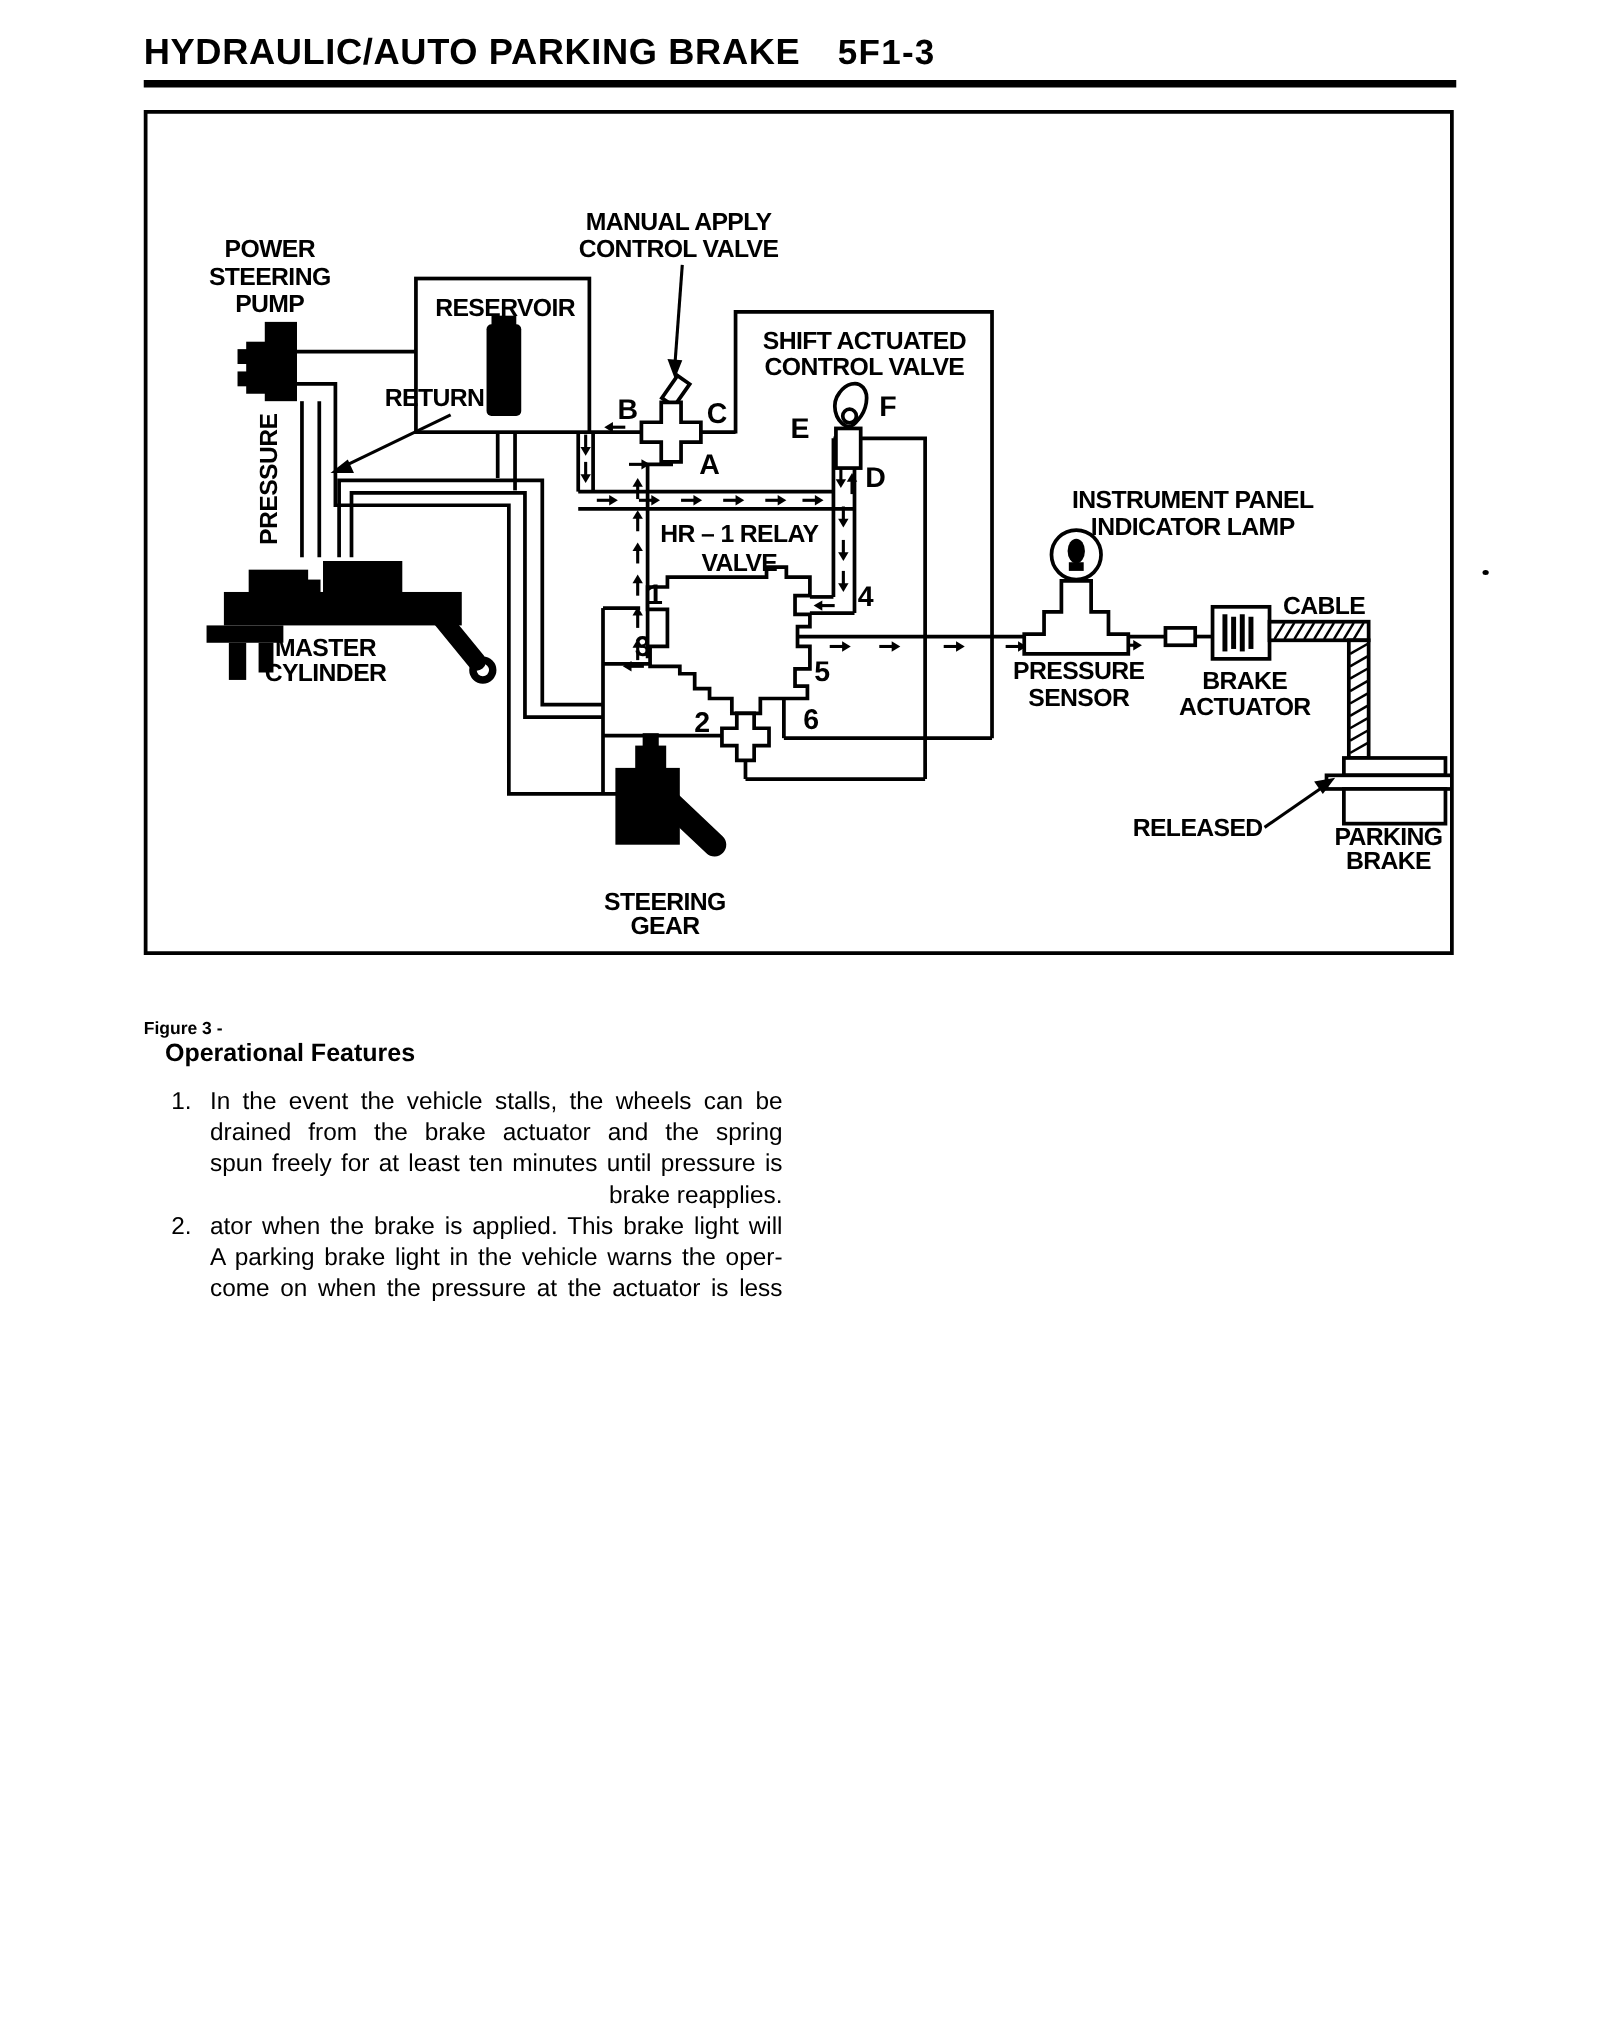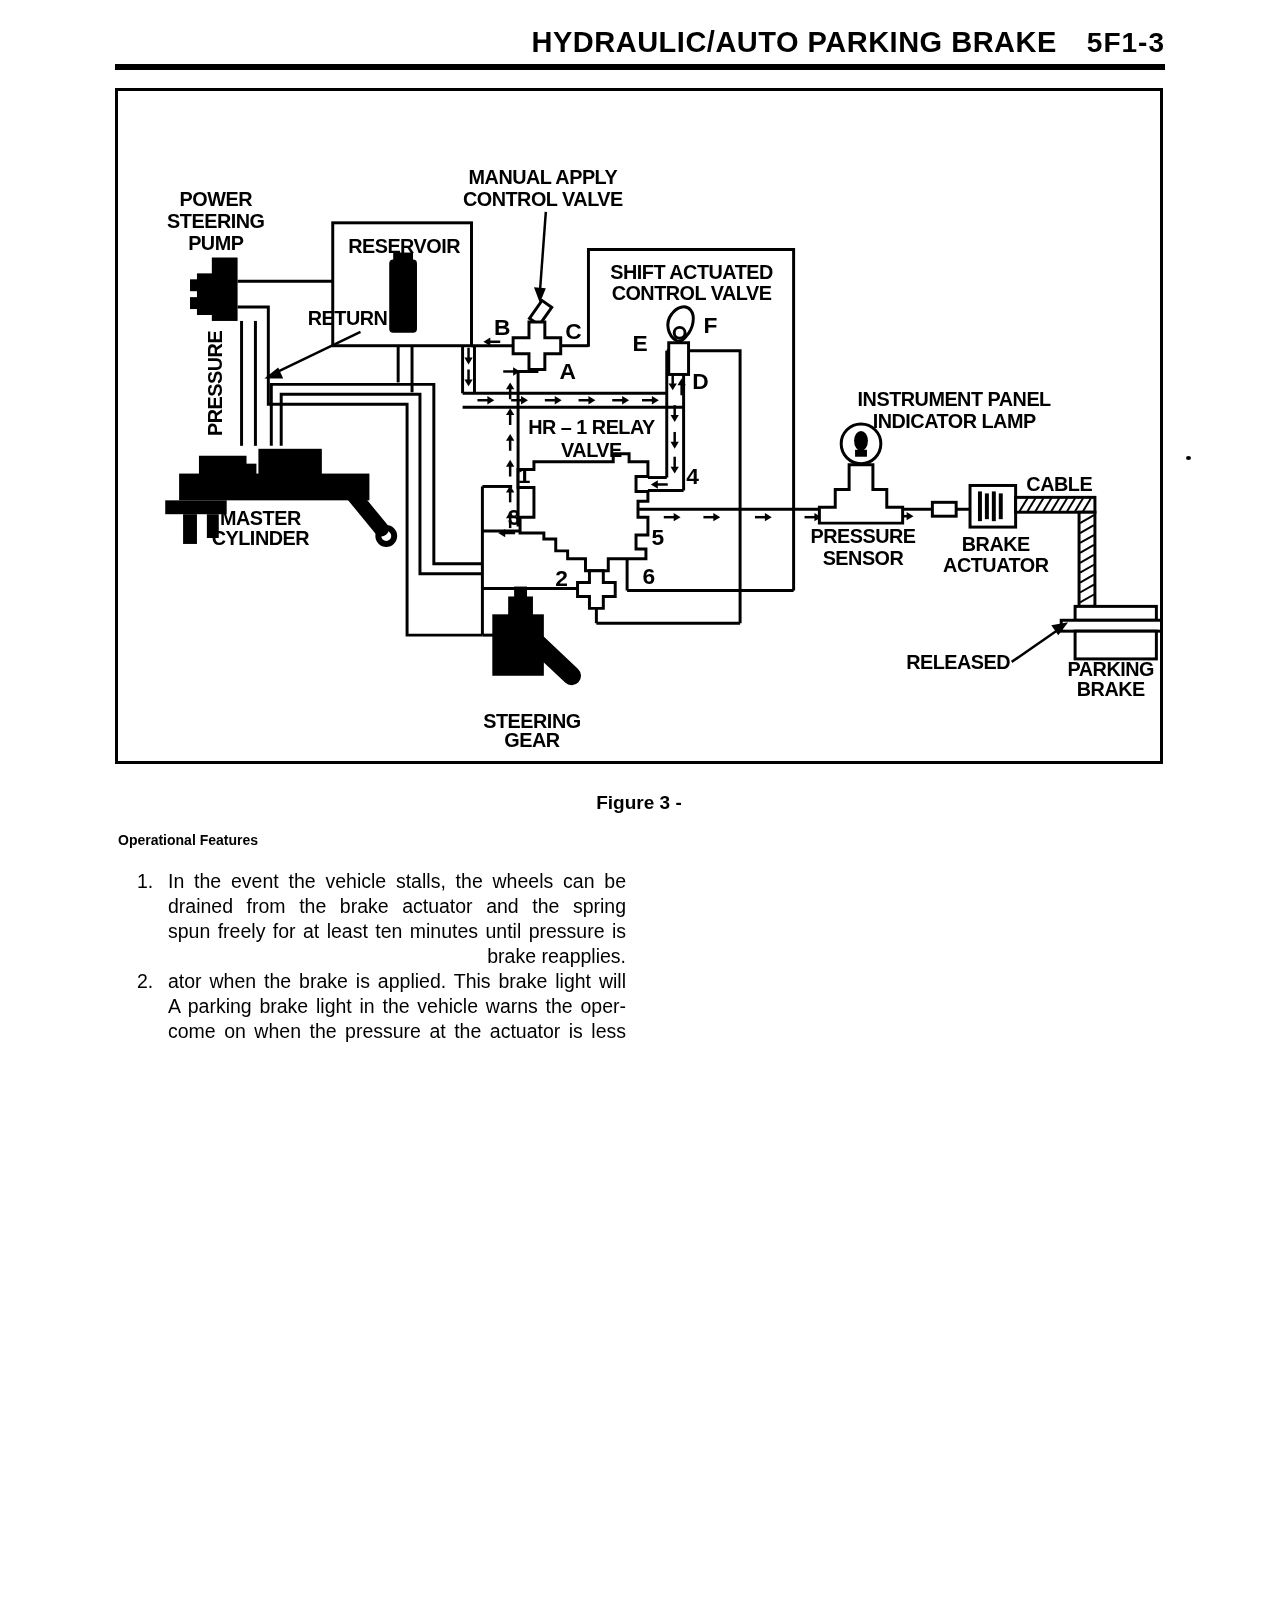--- a/index.html
+++ b/index.html
@@ -3,35 +3,35 @@
 <meta charset="utf-8">
 <style>
   html,body{margin:0;padding:0;background:#e8e8e8;}
   .page{
     position:relative;width:1280px;height:1616px;background:#ffffff;
     font-family:"Liberation Sans", sans-serif;color:#000;overflow:hidden;
     margin:0 auto;
   }
   .hdr{
     position:absolute;top:26px;left:115px;width:1050px;
-    display:flex;justify-content:flex-end;align-items:baseline;gap:30px;
+    display:flex;align-items:baseline;gap:30px;
   }
   .hdr .title{font-size:29px;font-weight:700;letter-spacing:0.5px;}
   .hdr .pagenum{font-size:28px;font-weight:700;letter-spacing:1px;}
   .rule{position:absolute;top:64px;left:115px;width:1050px;height:6px;background:#000;}
   .figure-box{
     position:absolute;top:88px;left:115px;width:1048px;height:676px;
     border:3px solid #000;box-sizing:border-box;background:#fff;
   }
   .figure-box svg{display:block;width:100%;height:100%;}
   .caption{
-    position:absolute;top:792px;left:115px;width:1048px;text-align:center;
-    font-size:19px;font-weight:700;
+    position:absolute;top:814px;left:115px;width:1048px;text-align:left;
+    font-size:14px;font-weight:700;
   }
-  .sect-head{position:absolute;top:832px;left:118px;font-size:14px;font-weight:700;}
+  .sect-head{position:absolute;top:832px;left:132px;font-size:20px;font-weight:700;}
   .items{position:absolute;top:869px;left:137px;width:492px;font-size:19.5px;line-height:25px;}
   .item{display:flex;margin:0 0 0 0;}
   .inum{width:31px;flex:none;}
   .ilines{width:458px;}
   .jline{text-align:justify;text-align-last:justify;}
   .lline{text-align:right;}
   .margin-dot{position:absolute;top:456px;left:1186px;width:5px;height:4px;background:#000;border-radius:50%;}
   
   .pipe{stroke:#000;stroke-width:3;fill:none;}
   .shape{stroke:#000;stroke-width:3;fill:#fff;}

